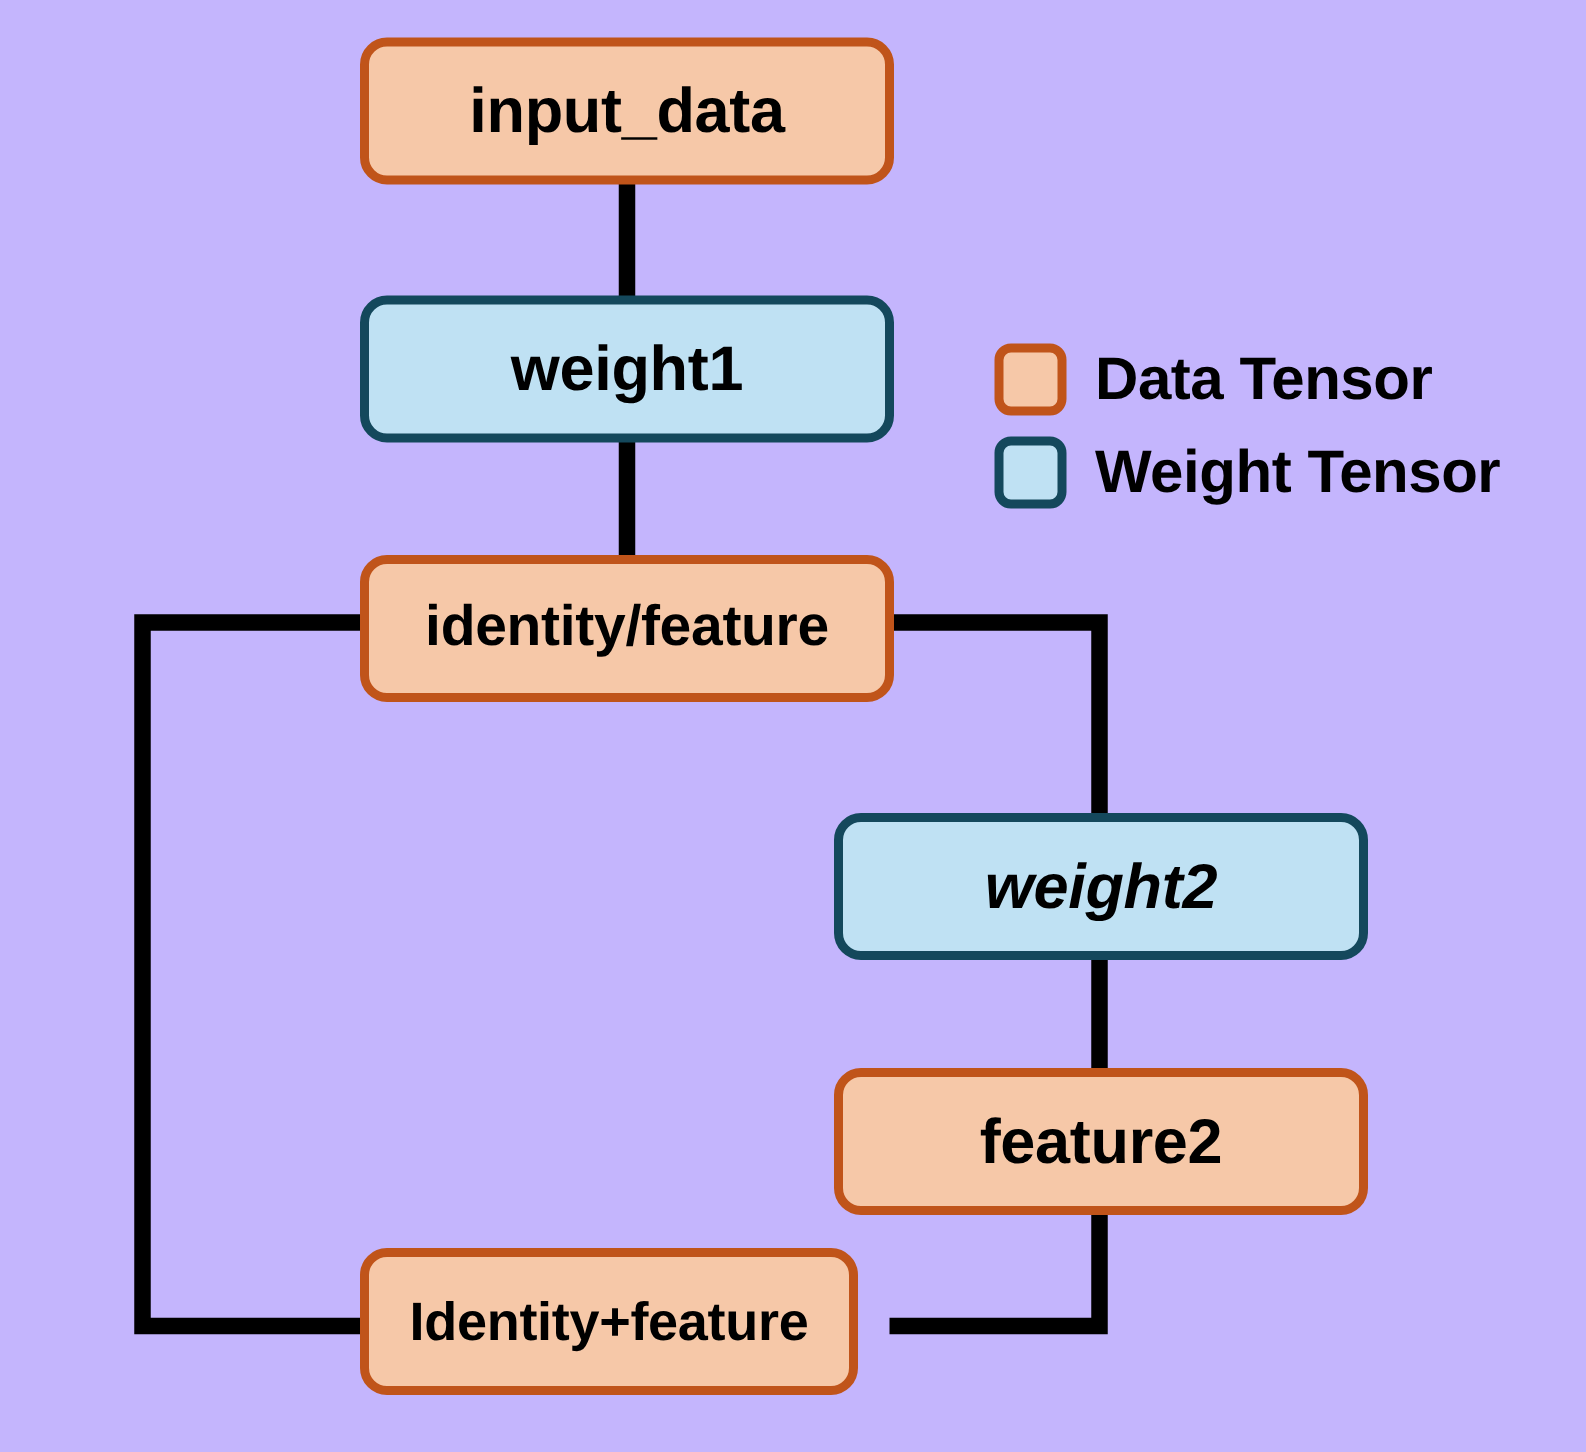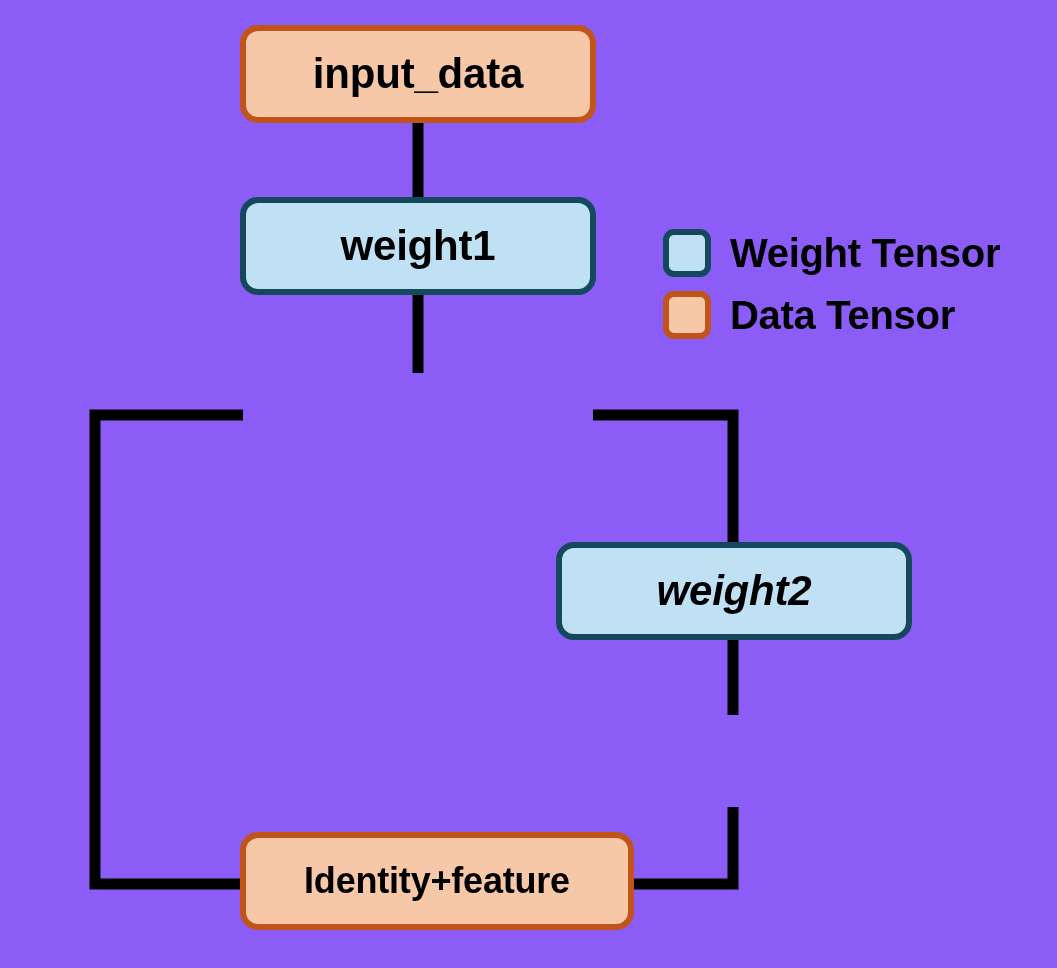--- a/index.html
+++ b/index.html
@@ -7,21 +7,21 @@
     padding: 0;
     background: #ffffff;
   }
   body {
     font-family: "Liberation Sans", sans-serif;
   }
   #canvas {
     position: relative;
     width: 1057px;
     height: 968px;
-    background: #8b5cf6;
+    background: #c4b5fd;
     overflow: hidden;
   }
   #edges {
     position: absolute;
     left: 0;
     top: 0;
     width: 1057px;
     height: 968px;
     pointer-events: none;
   }
@@ -50,21 +50,21 @@
   .node .label {
     display: block;
     padding: 0 10px;
   }
   
   #node-input-data      { left: 240px; top: 25px;  width: 356px; height: 98px;  font-size: 42px; }
   #node-weight1         { left: 240px; top: 197px; width: 356px; height: 98px;  font-size: 42px; }
   #node-identity-feature{ left: 240px; top: 370px; width: 356px; height: 98px;  font-size: 38px; }
   #node-weight2         { left: 556px; top: 542px; width: 356px; height: 98px;  font-size: 42px; font-style: italic; }
   #node-feature2        { left: 556px; top: 712px; width: 356px; height: 98px;  font-size: 42px; }
-  #node-output-data     { left: 240px; top: 832px; width: 394px; height: 98px;  font-size: 36px; }
+  #node-output-data     { left: 240px; top: 832px; width: 332px; height: 98px;  font-size: 36px; }
 
   
   #legend {
     position: absolute;
     left: 663px;
     top: 222px;
     z-index: 3;
   }
   .legend-row {
     display: flex;
@@ -118,36 +118,42 @@
   </svg>
 
   <div class="node data" id="node-input-data">
     <span class="label">input_data</span>
   </div>
 
   <div class="node weight" id="node-weight1">
     <span class="label">weight1</span>
   </div>
 
+  <div class="node data" id="node-identity-feature">
+    <span class="label">identity/feature</span>
+  </div>
 
   <div class="node weight" id="node-weight2">
     <span class="label">weight2</span>
   </div>
 
+  <div class="node data" id="node-feature2">
+    <span class="label">feature2</span>
+  </div>
 
   <div class="node data" id="node-output-data">
     <span class="label">
       <span>Identity+feature</span><br>
     </span>
   </div>
 
   <div id="legend">
     <div class="legend-row">
+      <span class="legend-swatch data"></span>
+      <span class="legend-text">Data Tensor</span>
+    </div>
+    <div class="legend-row">
       <span class="legend-swatch weight"></span>
       <span class="legend-text">Weight Tensor</span>
-    </div>
-    <div class="legend-row">
-      <span class="legend-swatch data"></span>
-      <span class="legend-text">Data Tensor</span>
     </div>
   </div>
 
 </div>
 
 </body></html>

